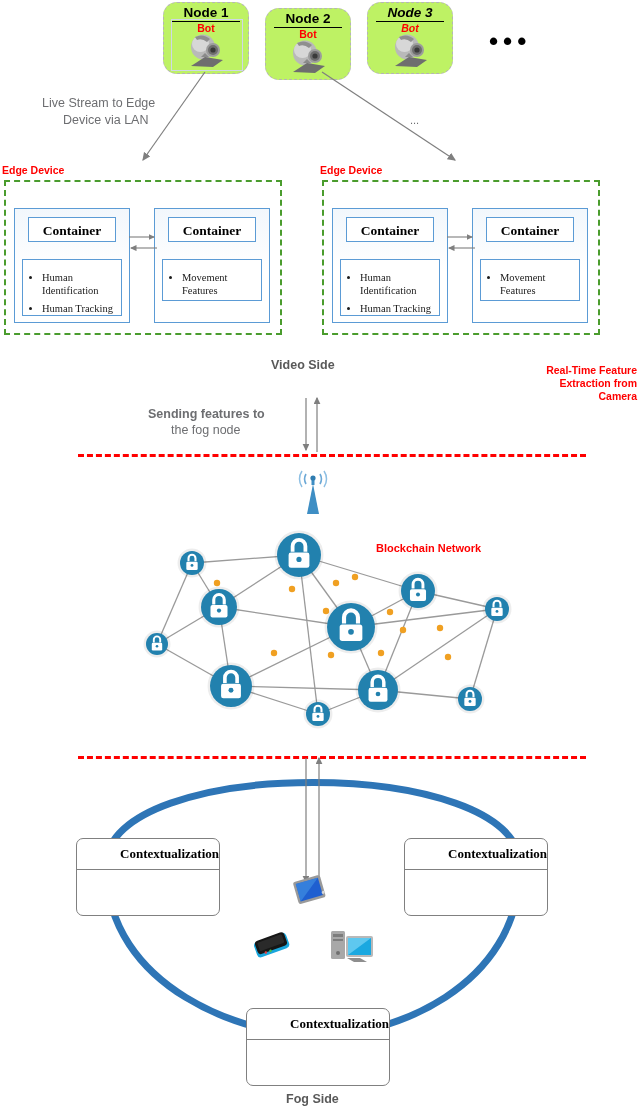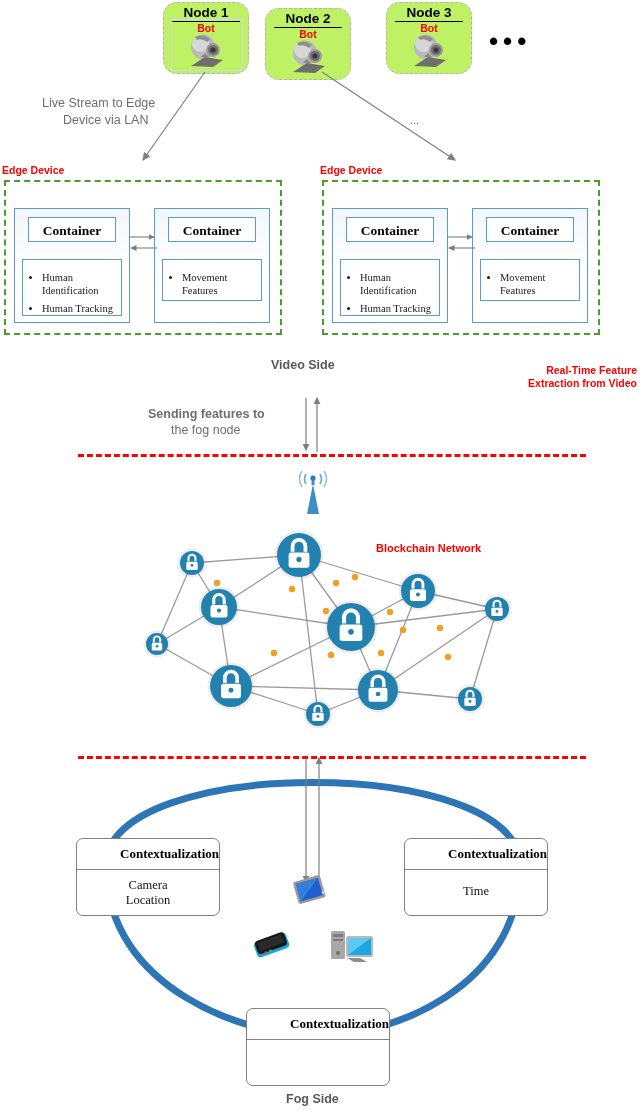--- a/index.html
+++ b/index.html
@@ -84,21 +84,21 @@
       <path d="M12 4 Q20 0 27 6 L24 9 Q19 5 14 7 Z" fill="#8f8f8f"></path>
       <circle cx="30" cy="17" r="7" fill="#9c9c9c"></circle>
       <circle cx="30" cy="17" r="5" fill="#6e6e6e"></circle>
       <circle cx="30" cy="17" r="2.6" fill="#3a3a3a"></circle>
       <path d="M8 33 L22 24 L40 27 L30 34 Z" fill="#6e6e6e"></path>
       <path d="M18 24 L22 20 L26 24 Z" fill="#8a8a8a"></path>
     </svg>
   </span>
 </div>
 
-<div class="abs node-box" style="left:386px;top:2px;">
+<div class="abs node-box" style="left:367px;top:2px;font-style:italic;">
   <div class="node-title">Node 3</div>
   <div class="node-underline"></div>
   <div class="node-bot">Bot</div>
   <span class="cam">
     <svg width="46" height="36" viewBox="0 0 46 36">
       <ellipse cx="20" cy="14" rx="12" ry="12.5" fill="#b9b9b9"></ellipse>
       <ellipse cx="17.5" cy="11" rx="8.5" ry="8" fill="#d7d7d7"></ellipse>
       <path d="M12 4 Q20 0 27 6 L24 9 Q19 5 14 7 Z" fill="#8f8f8f"></path>
       <circle cx="30" cy="17" r="7" fill="#9c9c9c"></circle>
       <circle cx="30" cy="17" r="5" fill="#6e6e6e"></circle>
@@ -179,21 +179,21 @@
   </div>
 </div>
 
 <svg class="abs" style="left:444px;top:232px;" width="34" height="28">
   <line x1="3" y1="5" x2="28" y2="5" stroke="#7f7f7f" stroke-width="1.1" marker-end="url(#ah2)"></line>
   <line x1="31" y1="16" x2="5" y2="16" stroke="#7f7f7f" stroke-width="1.1" marker-end="url(#ah2)"></line>
 </svg>
 
 <div class="abs side-label" style="left:271px;top:358px;">Video Side</div>
 <div class="abs red-label" style="left:519px;top:364px;text-align:right;width:118px;">Real-Time Feature</div>
-<div class="abs red-label" style="left:519px;top:377px;text-align:right;width:118px;">Extraction from Video</div>
+<div class="abs red-label" style="left:519px;top:377px;text-align:right;width:118px;">Extraction from Camera</div>
 
 <div class="abs gray-label nowrap" style="left:148px;top:406px;font-weight:bold;">Sending features to</div>
 <div class="abs gray-label nowrap" style="left:171px;top:422px;">the fog node</div>
 
 <svg class="abs" style="left:300px;top:394px;" width="30" height="62">
   <defs>
     <marker id="ah3" markerWidth="6" markerHeight="6" refX="5" refY="2.8" orient="auto">
       <path d="M0,0 L6,2.8 L0,5.6 z" fill="#7f7f7f"></path>
     </marker>
   </defs>
@@ -365,31 +365,24 @@
   </defs>
   <path d="M106 105 C 106 -5, 520 -5, 520 105" fill="none" stroke="#2e75b6" stroke-width="7" stroke-linecap="round"></path>
   <path d="M106 105 C 106 230, 248 276, 318 276" fill="none" stroke="#2e75b6" stroke-width="7" stroke-linecap="round"></path>
   <path d="M520 105 C 520 230, 388 276, 318 276" fill="none" stroke="#2e75b6" stroke-width="7" stroke-linecap="round"></path>
   <line x1="306" y1="-2" x2="306" y2="122" stroke="#7f7f7f" stroke-width="1.2" marker-end="url(#ah4)"></line>
   <line x1="319" y1="122" x2="319" y2="-2" stroke="#7f7f7f" stroke-width="1.2" marker-end="url(#ah4)"></line>
 </svg>
 
 <div class="abs ctx-box" style="left:76px;top:838px;width:144px;height:78px;">
   <div class="ctx-title" style="height:30px;line-height:30px;">Contextualization</div>
-  <div class="ctx-body" style="padding-top:8px;">
-    <div>Camera</div>
-    <div>Location</div>
-  </div>
 </div>
 
 <div class="abs ctx-box" style="left:404px;top:838px;width:144px;height:78px;">
   <div class="ctx-title" style="height:30px;line-height:30px;">Contextualization</div>
-  <div class="ctx-body" style="padding-top:14px;">
-    <div>Time</div>
-  </div>
 </div>
 
 <div class="abs ctx-box" style="left:246px;top:1008px;width:144px;height:78px;">
   <div class="ctx-title" style="height:30px;line-height:30px;">Contextualization</div>
 </div>
 
 <span class="abs" style="left:291px;top:874px;">
   <svg width="38" height="36" viewBox="0 0 38 36">
     <g transform="rotate(-16 19 18)">
       <rect x="5" y="4" width="28" height="23" rx="2.5" fill="#9a9a9a"></rect>

